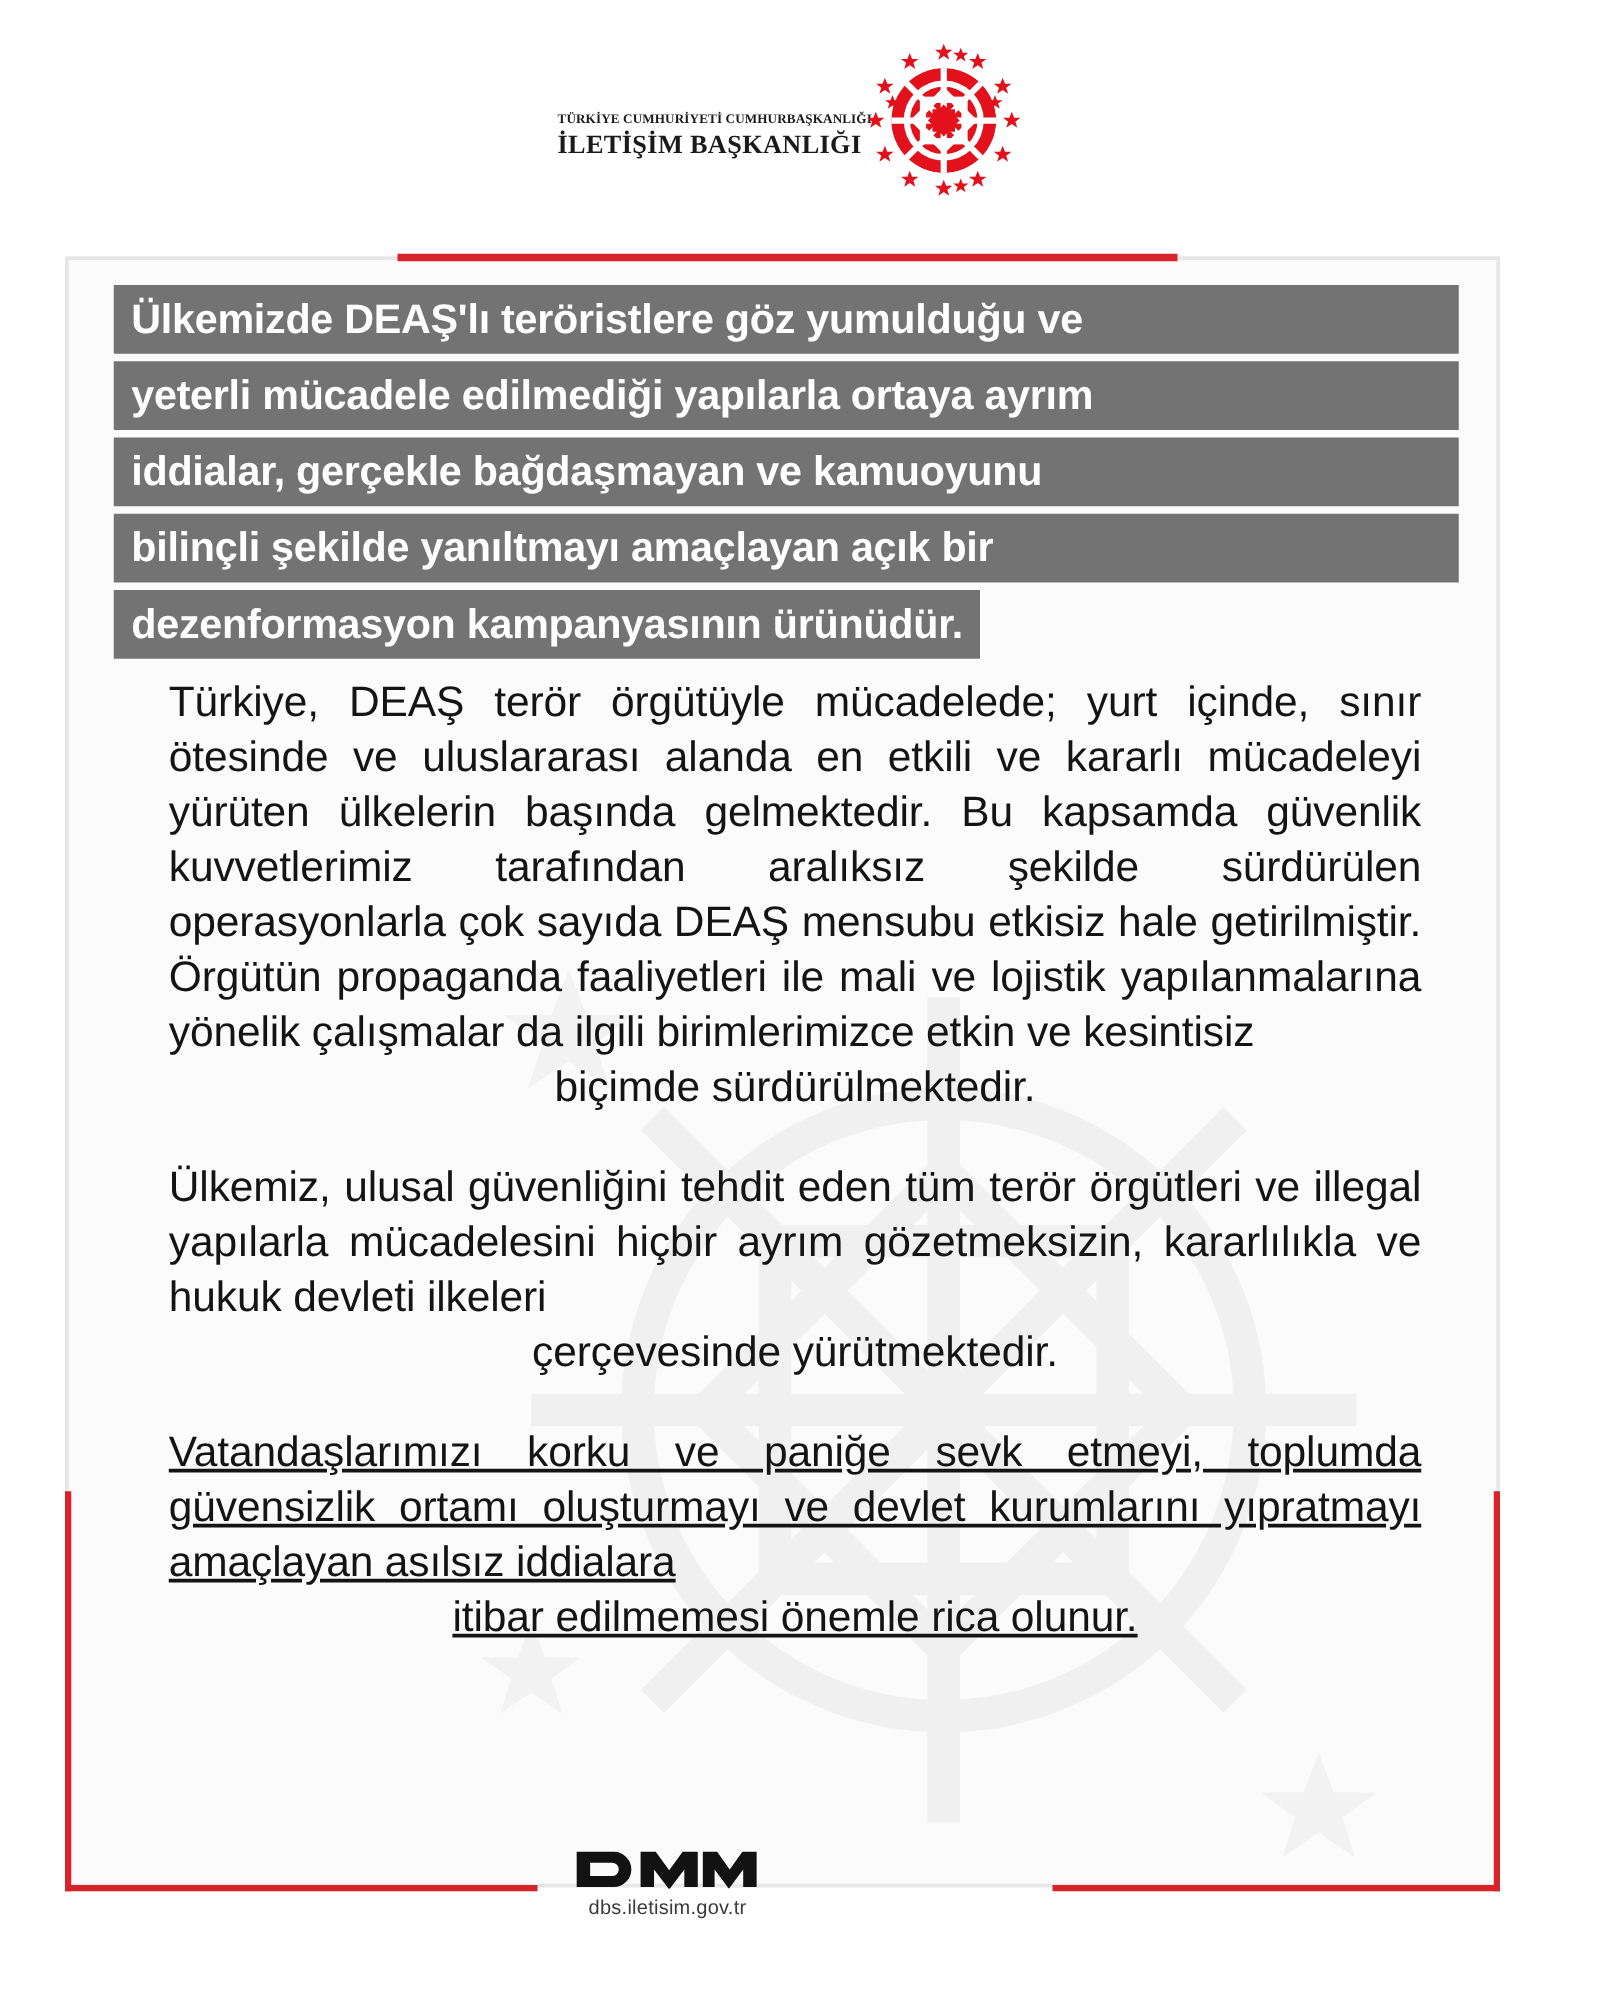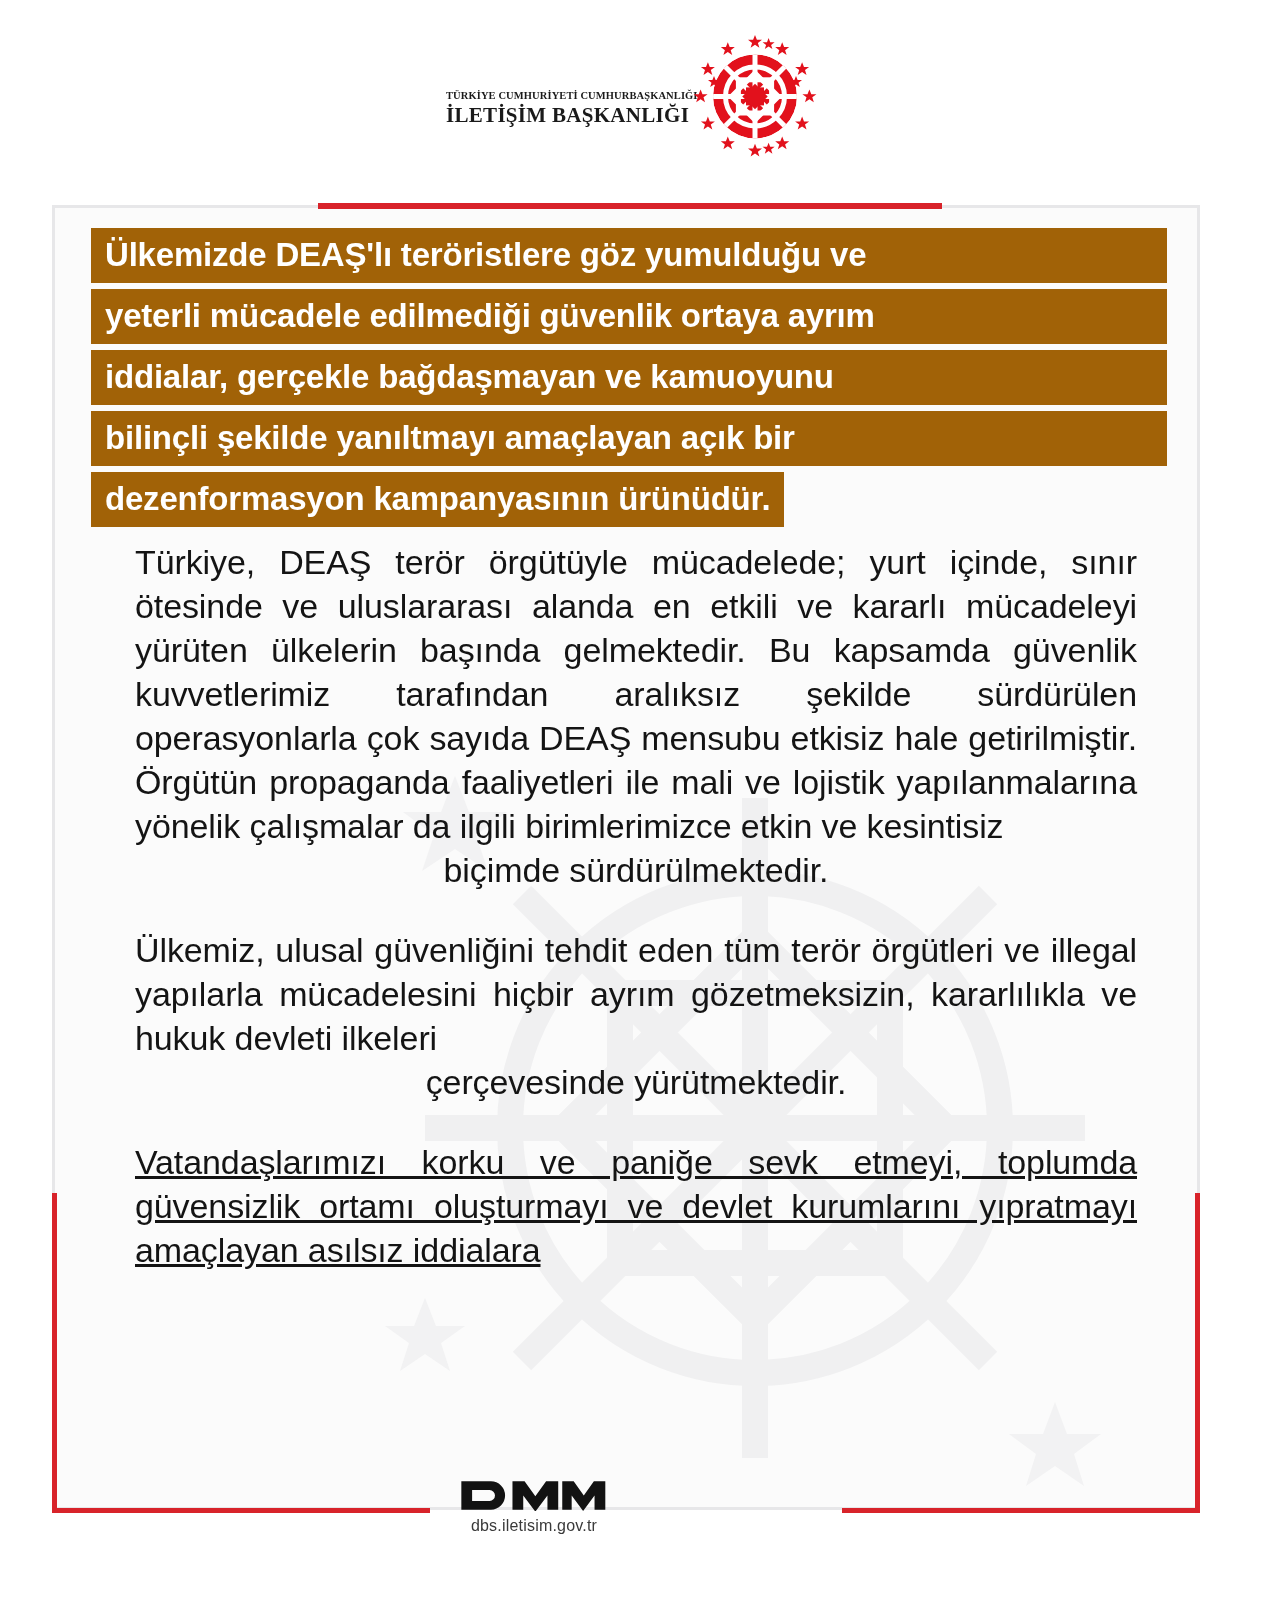--- a/index.html
+++ b/index.html
@@ -83,21 +83,21 @@
   .watermark {
     position:absolute; left:0; top:0; width:100%; height:100%;
     overflow:hidden; pointer-events:none; z-index:0;
   }
 
   
   .content { position:absolute; left:0; top:0; width:100%; height:100%; z-index:2; }
 
   .headline { position:absolute; left:36px; top:20px; width:1076px; }
   .hl-line {
-    display:block; background:#a16207; color:#ffffff;
+    display:block; background:#737373; color:#ffffff;
     font-weight:700; font-size:33px; line-height:1.0;
     padding:10px 14px 12px 14px; margin-bottom:6px;
     text-align:justify; white-space:nowrap;
     letter-spacing:-0.2px;
   }
   .hl-line > span { display:inline-block; }
   .hl-justify {
     display:flex; justify-content:space-between; width:100%;
   }
   .hl-last { display:inline-block; width:auto; text-align:left; }
@@ -260,21 +260,21 @@
             <span>göz</span>
             <span>yumulduğu</span>
             <span>ve</span>
           </span>
         </div>
         <div class="hl-line">
           <span class="hl-justify">
             <span>yeterli</span>
             <span>mücadele</span>
             <span>edilmediği</span>
-            <span>güvenlik</span>
+            <span>yapılarla</span>
             <span>ortaya</span>
             <span>ayrım</span>
           </span>
         </div>
         <div class="hl-line">
           <span class="hl-justify">
             <span>iddialar,</span>
             <span>gerçekle</span>
             <span>bağdaşmayan</span>
             <span>ve</span>
@@ -300,20 +300,21 @@
         <p class="para">
           <span>Türkiye, DEAŞ terör örgütüyle mücadelede; yurt içinde, sınır ötesinde ve uluslararası alanda en etkili ve kararlı mücadeleyi yürüten ülkelerin başında gelmektedir. Bu kapsamda güvenlik kuvvetlerimiz tarafından aralıksız şekilde sürdürülen operasyonlarla çok sayıda DEAŞ mensubu etkisiz hale getirilmiştir. Örgütün propaganda faaliyetleri ile mali ve lojistik yapılanmalarına yönelik çalışmalar da ilgili birimlerimizce etkin ve kesintisiz</span>
           <span class="lastline">biçimde sürdürülmektedir.</span>
         </p>
         <p class="para">
           <span>Ülkemiz, ulusal güvenliğini tehdit eden tüm terör örgütleri ve illegal yapılarla mücadelesini hiçbir ayrım gözetmeksizin, kararlılıkla ve hukuk devleti ilkeleri</span>
           <span class="lastline">çerçevesinde yürütmektedir.</span>
         </p>
         <p class="para">
           <span>Vatandaşlarımızı korku ve paniğe sevk etmeyi, toplumda güvensizlik ortamı oluşturmayı ve devlet kurumlarını yıpratmayı amaçlayan asılsız iddialara</span>
+          <span class="lastline">itibar edilmemesi önemle rica olunur.</span>
         </p>
       </div>
 
     </div>
   </div>
 
   <div class="frame-top-red"></div>
   <div class="frame-red-left"></div>
   <div class="frame-red-right"></div>
   <div class="frame-red-bot-l"></div>

